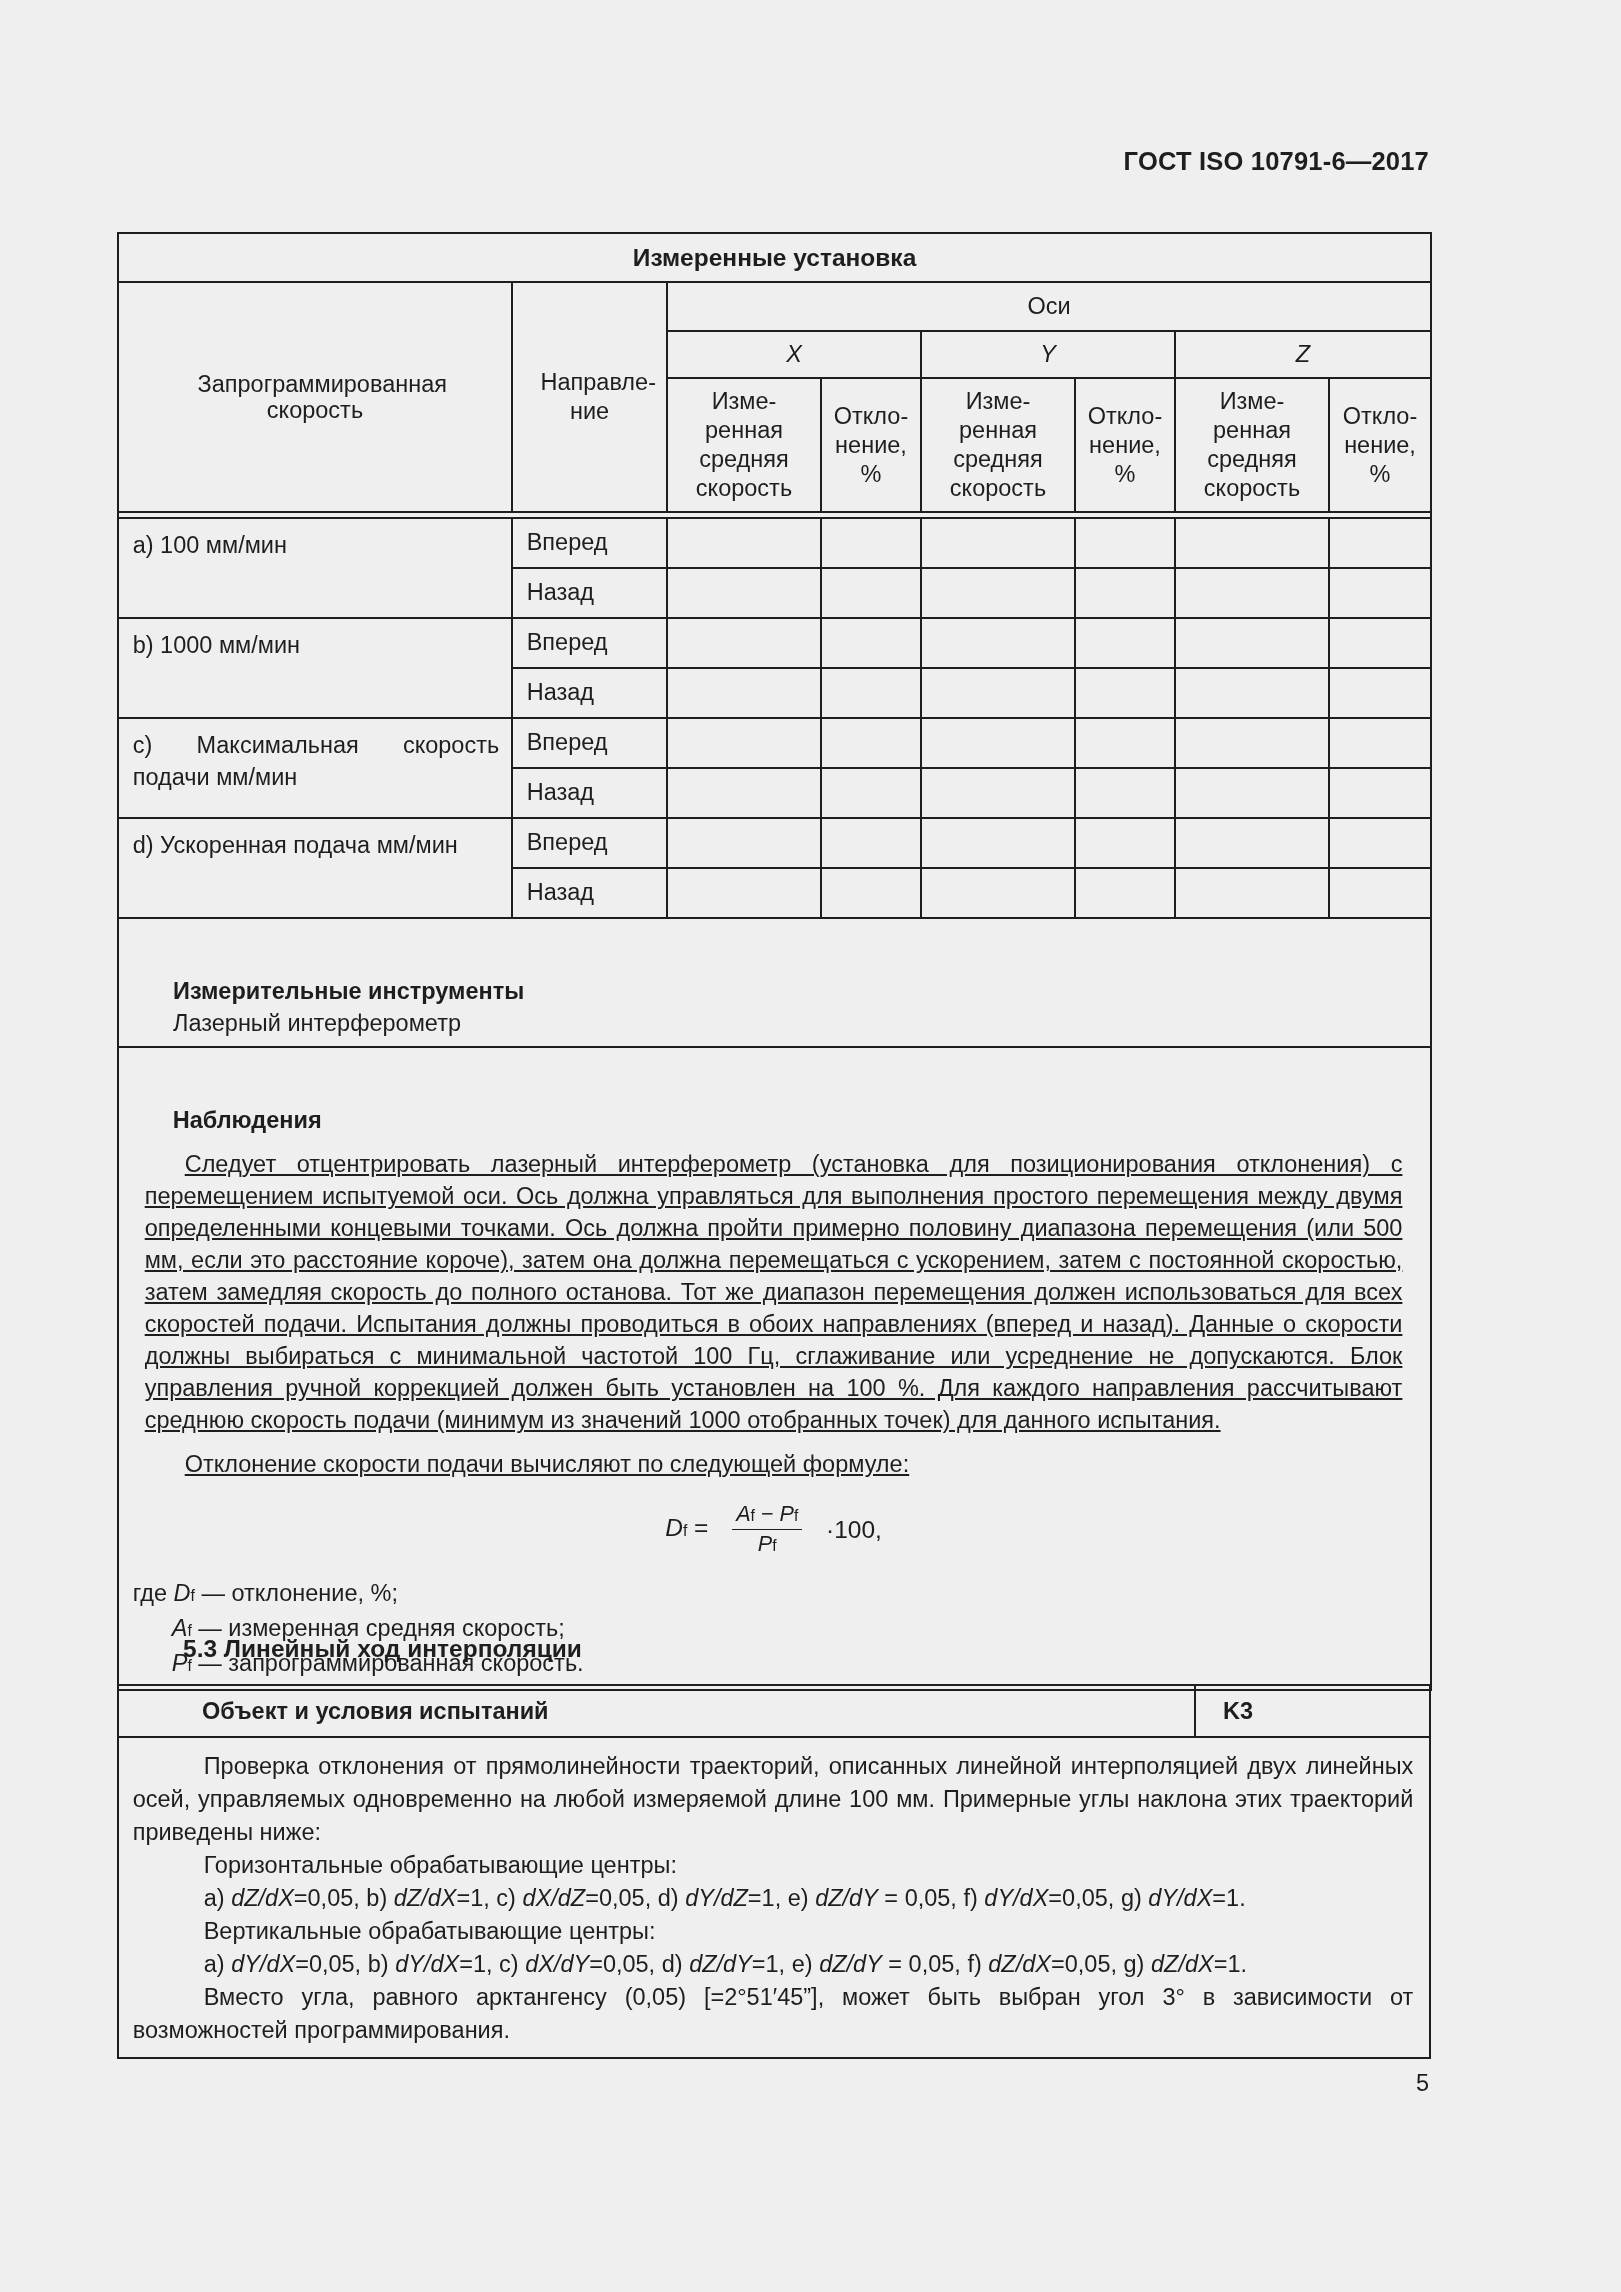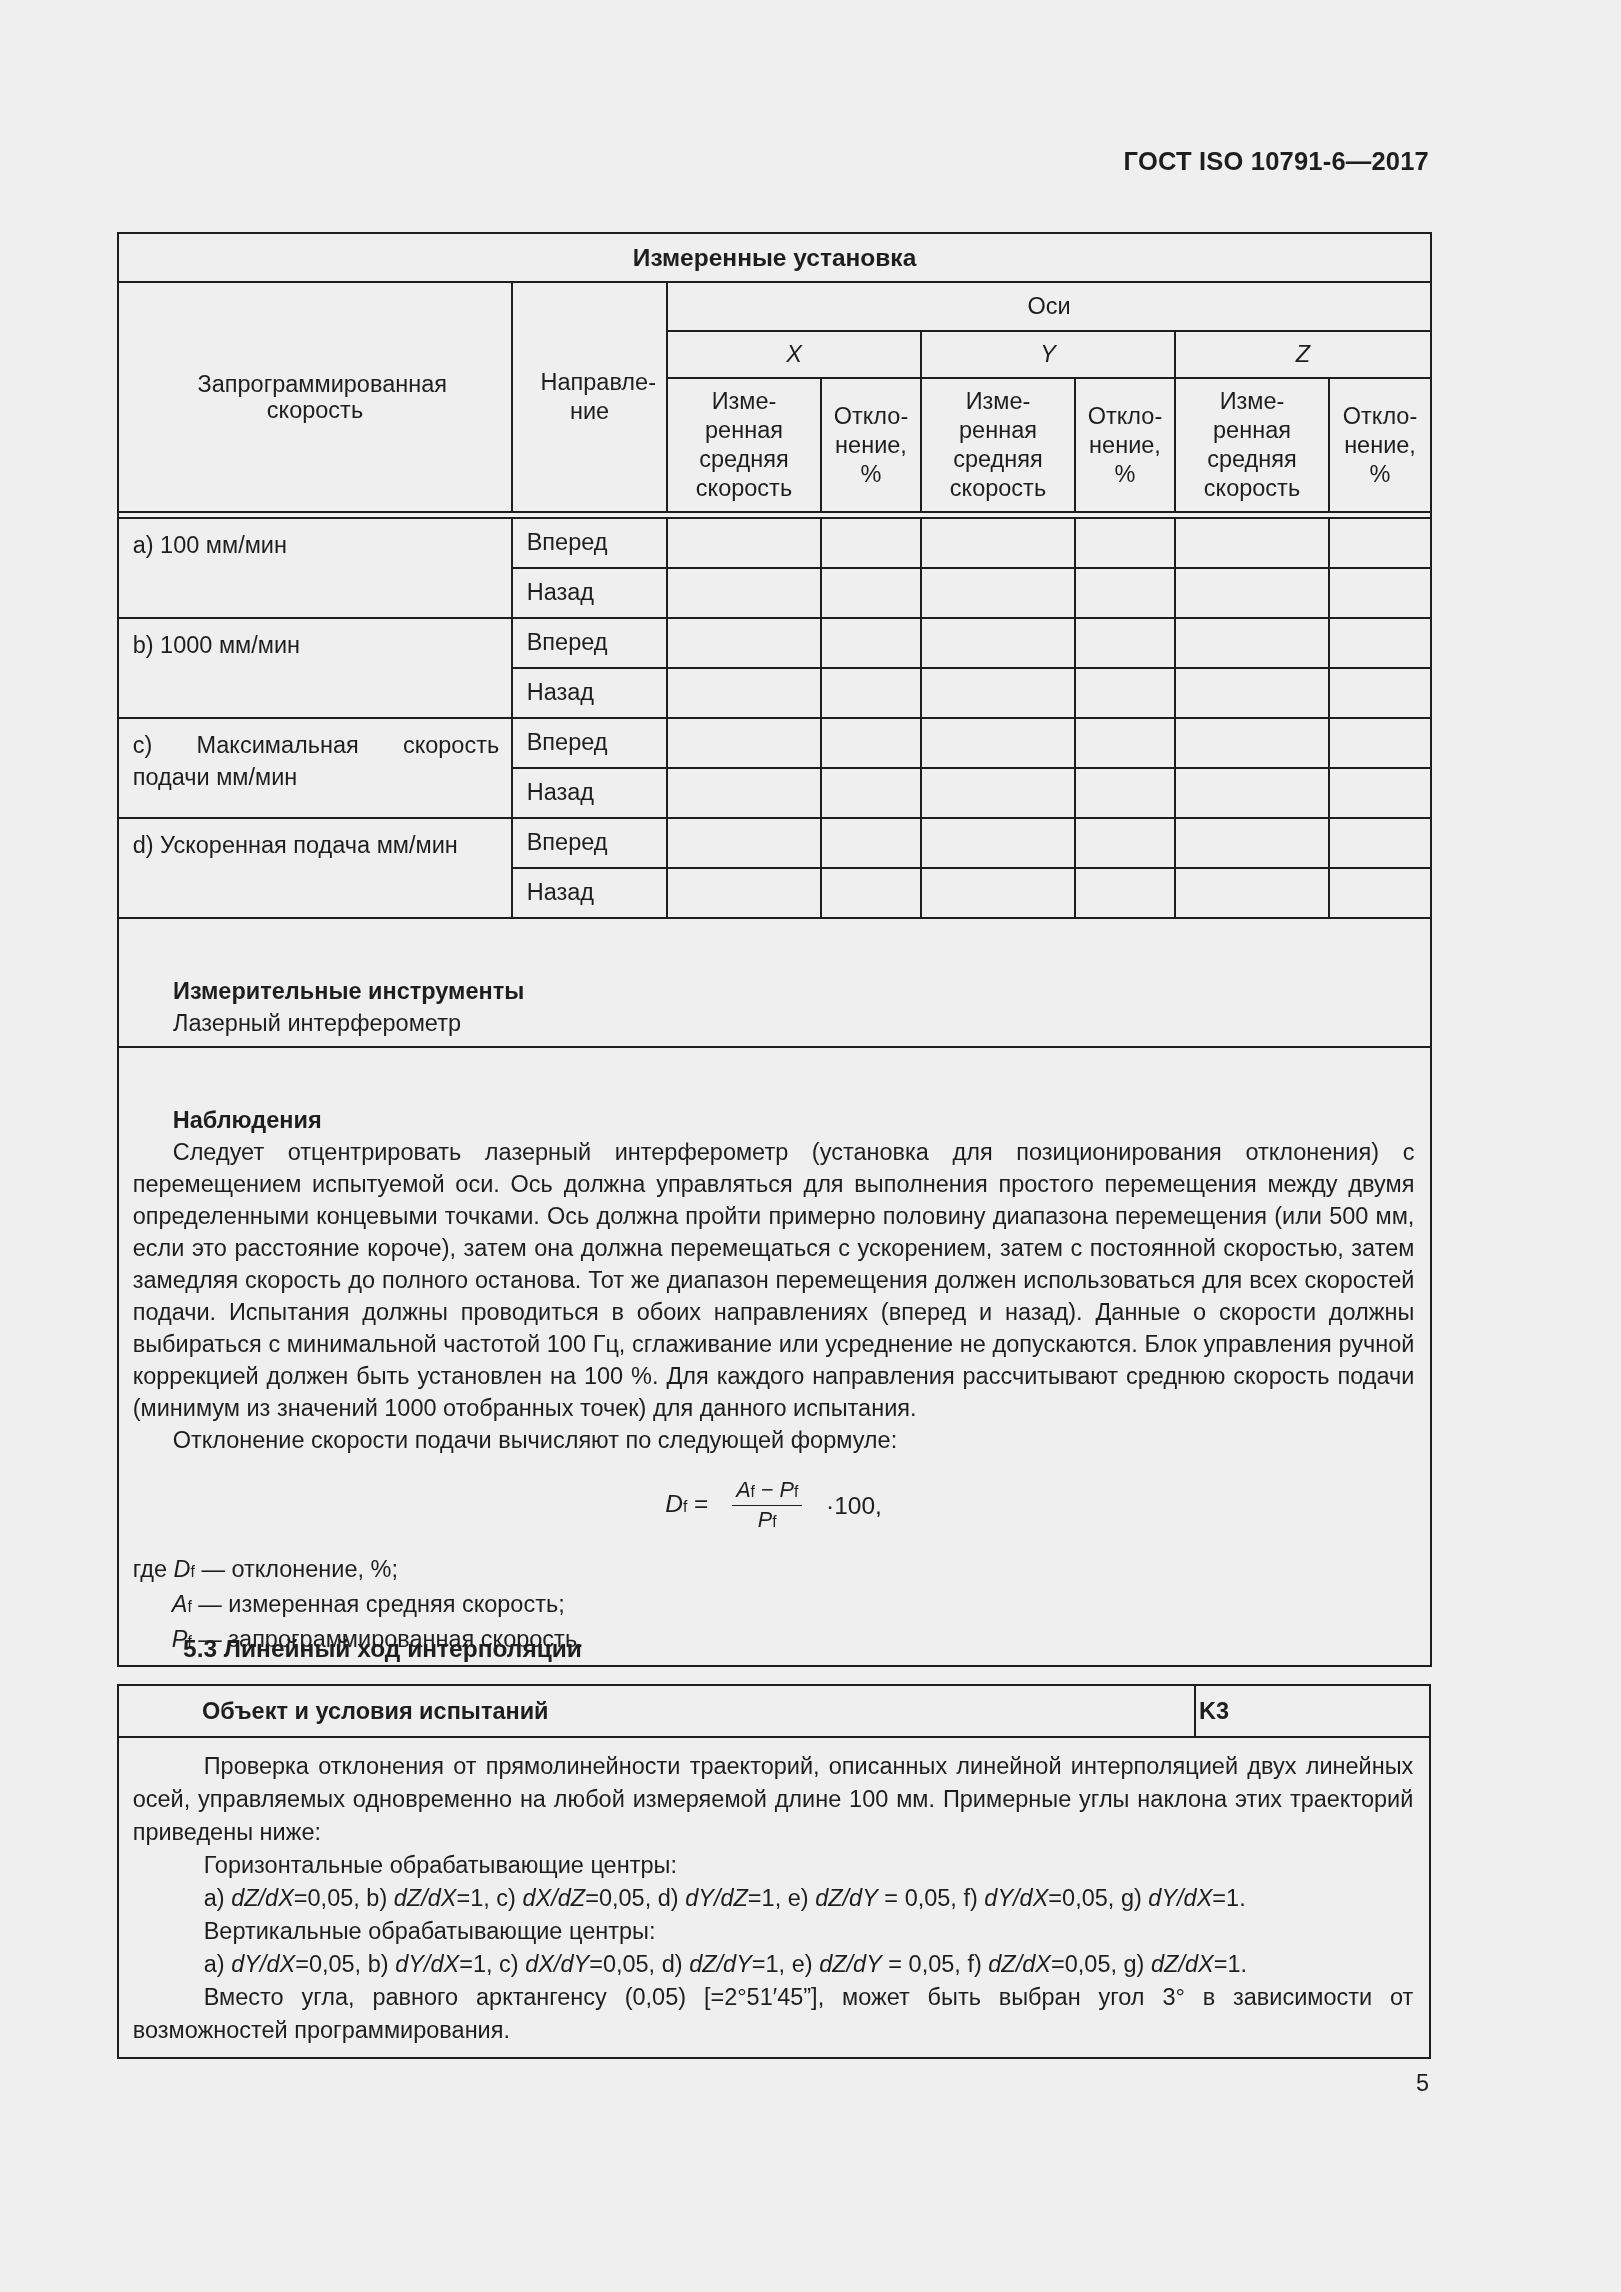--- a/index.html
+++ b/index.html
@@ -28,41 +28,41 @@
   .hdr-row1 td { height: 47px; }
   .hdr-row2 td { height: 45px; font-style: italic; }
   .hdr-row3 td { height: 132px; line-height: 29px; }
   .sep-row td { height: 3.9px; border-left: 2.5px solid #1e1e1e; border-right: 2.5px solid #1e1e1e; border-top: 0; border-bottom: 2.5px solid #1e1e1e; }
   .data-row td { height: 48px; margin-left: 32px; }
   .speed-cell { text-align: left !important; vertical-align: top !important; padding: 9.8px 11.8px 0 13.7px !important; line-height: 32px; }
   .speed-cell.justify { text-align: justify !important; text-align-last: left; }
   .dir-cell { text-align: left !important; padding-left: 13.7px !important; }
   .block-cell { text-align: left !important; padding: 9.8px 13.7px 7.8px 13.7px !important; line-height: 32px; }
   .block-cell .bold { font-weight: bold; margin-top: 46px; }
-  .para { text-align: justify; text-indent: 39px; margin: 0; }
+  .para { text-align: justify; text-indent: 39px; margin: 12px; text-decoration: underline; }
   .formula { text-align: center; margin: 19.6px 0 13.7px 0; font-size: 24.5px; height: 63px; position: relative; }
   .formula .f-wrap { display: inline-flex; align-items: center; gap: 5.9px; }
   .frac { display: inline-flex; flex-direction: column; align-items: center; margin: 0 18px; }
   .frac .num { border-bottom: 1.5px solid #1e1e1e; padding: 0 3.9px; line-height: 27.4px; font-size: 21.6px; }
   .frac .den { line-height: 27.4px; font-size: 21.6px; }
   i sub, .sub { font-style: normal; font-size: 15.7px; }
   .legend-line { margin: 0; }
   .legend-line.ind { padding-left: 39px; }
   .section-heading {
     position: absolute; left: 183px; top: 1635px;
     font-weight: bold; font-size: 24.5px;
   }
   .k3-table {
     position: absolute; left: 117px; top: 1684px; width: 1312px;
     font-size: 23.5px; table-layout: fixed;
   }
   .k3-table td { border: 2.5px solid #1e1e1e; vertical-align: middle; }
   .k3-head td { height: 48px; font-weight: bold; }
   .k3-head .obj { padding-left: 83px; }
-  .k3-head .code { padding-left: 3px; }
+  .k3-head .code { padding-left: 27px; }
   .k3-body td { padding: 11.8px 15.7px 9.8px 13.7px; line-height: 33px; }
   .k3-body p { margin: 0; }
   .k3-body .p-first { text-indent: 71px; text-align: justify; }
   .k3-body .sub-line { padding-left: 71px; }
   .k3-body .p-last { text-indent: 71px; text-align: justify; }
   .page-num { position: absolute; right: 192px; top: 2070px; font-size: 23.5px; }
 </style>
 </head>
 <body>
 

